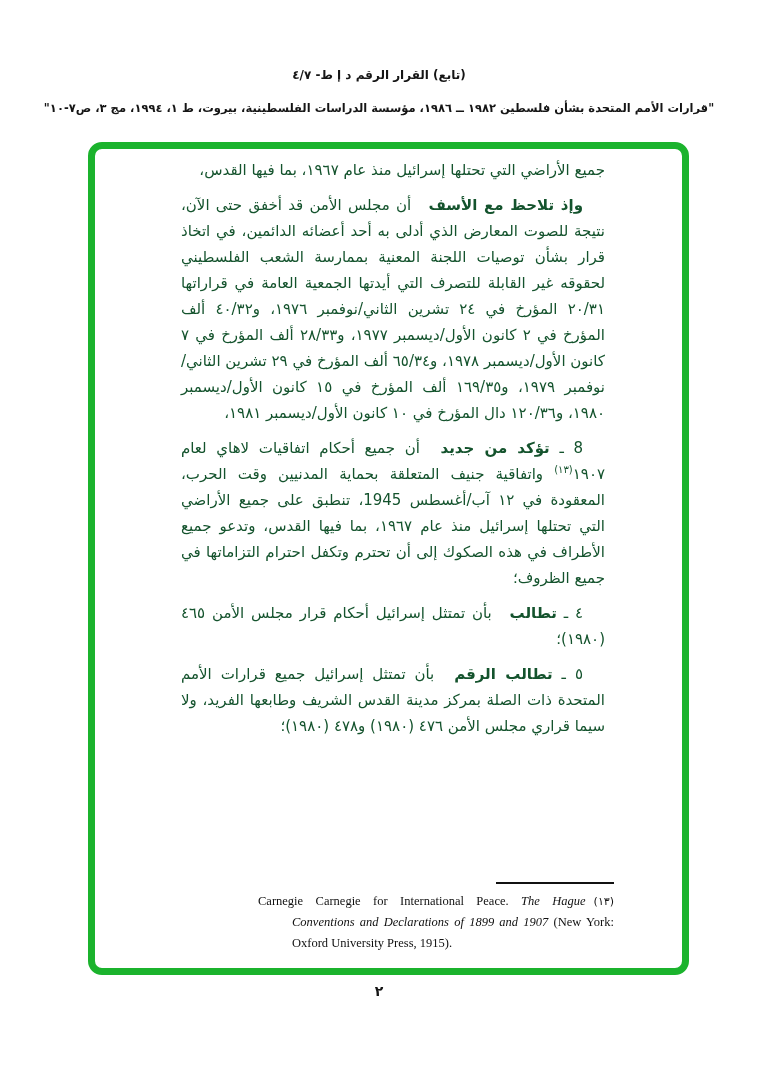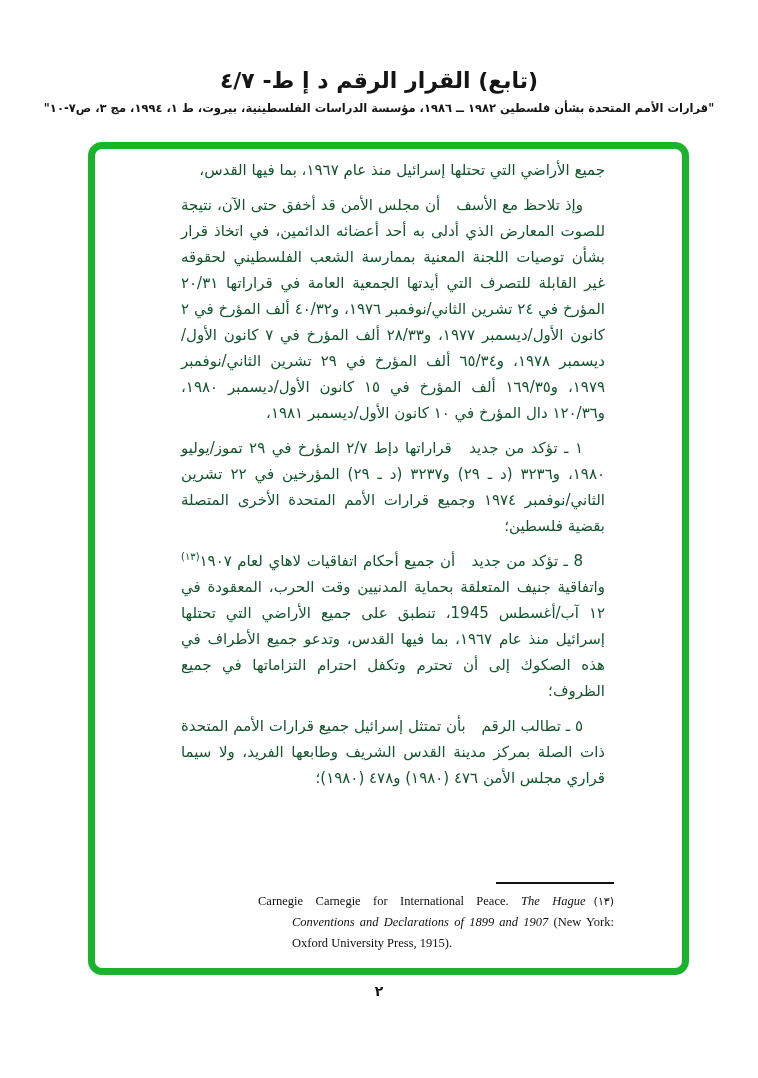--- a/index.html
+++ b/index.html
@@ -2,39 +2,39 @@
 <html lang="ar" style="--accent-green: #1bb32d;"><head>
 <meta charset="utf-8">
 <style>
   html,body{margin:0;padding:0;background:#ffffff;}
   .page{
     position:relative;width:758px;height:1078px;background:#ffffff;overflow:hidden;
     font-family:"DejaVu Sans",sans-serif;color:#151515;
   }
   .hdr-title{
     position:absolute;top:68px;left:0;right:0;text-align:center;
-    direction:rtl;font-size:22px;font-weight:bold;letter-spacing:0.2px;
+    direction:rtl;font-size:12px;font-weight:bold;letter-spacing:0.2px;
   }
   .hdr-cite{
     position:absolute;top:101px;left:0;right:0;text-align:center;
     direction:rtl;font-size:11.5px;font-weight:bold;
   }
   .green-box{
     position:absolute;left:88px;top:142px;width:601px;height:833px;
     box-sizing:border-box;border:7px solid var(--accent-green,#1bb32d);
     border-radius:14px;
   }
   .content{
     position:absolute;top:157px;right:153px;width:424px;
     direction:rtl;text-align:justify;
     font-size:15px;line-height:26px;color:#14532d;
   }
   .para{margin:0 0 9px 0;text-indent:22px;}
   .para.cont{text-indent:0;}
-  .para b{font-weight:normal;margin-left:11px;}
+  .para b{font-weight:bold;margin-left:11px;}
   .fn-sup{font-size:10px;vertical-align:super;line-height:0;}
   .fn-wrap{position:absolute;left:258px;top:882px;width:356px;}
   .fn-rule{margin-left:auto;width:118px;height:2px;background:#111;}
   .fn{
     margin-top:7px;direction:ltr;text-align:justify;
     font-family:"Liberation Serif",serif;font-size:12.5px;line-height:21px;
     padding-left:34px;text-indent:-34px;color:#101010;
   }
   .fn i{font-style:italic;margin-top:31px;}
   .fn-marker{
@@ -59,29 +59,29 @@
   <div class="content">
 
     <p class="para cont">
       <span>جميع الأراضي التي تحتلها إسرائيل منذ عام ١٩٦٧، بما فيها القدس،</span>
     </p>
 
     <p class="para">
       <b>وإذ تلاحظ مع الأسف</b><span> أن مجلس الأمن قد أخفق حتى الآن، نتيجة للصوت المعارض الذي أدلى به أحد أعضائه الدائمين، في اتخاذ قرار بشأن توصيات اللجنة المعنية بممارسة الشعب الفلسطيني لحقوقه غير القابلة للتصرف التي أيدتها الجمعية العامة في قراراتها ٢٠/٣١ المؤرخ في ٢٤ تشرين الثاني/نوفمبر ١٩٧٦، و٤٠/٣٢ ألف المؤرخ في ٢ كانون الأول/ديسمبر ١٩٧٧، و٢٨/٣٣ ألف المؤرخ في ٧ كانون الأول/ديسمبر ١٩٧٨، و٦٥/٣٤ ألف المؤرخ في ٢٩ تشرين الثاني/نوفمبر ١٩٧٩، و١٦٩/٣٥ ألف المؤرخ في ١٥ كانون الأول/ديسمبر ١٩٨٠، و١٢٠/٣٦ دال المؤرخ في ١٠ كانون الأول/ديسمبر ١٩٨١،</span>
     </p>
 
-    <p class="para">
-      <span>١ ـ </span><b>تؤكد من جديد</b><span> قراراتها دإط ٢/٧ المؤرخ في ٢٩ تموز/يوليو ١٩٨٠، و٣٢٣٦ (د ـ ٢٩) و٣٢٣٧ (د ـ ٢٩) المؤرخين في ٢٢ تشرين الثاني/نوفمبر ١٩٧٤ وجميع قرارات الأمم المتحدة الأخرى المتصلة بقضية فلسطين؛</span>
-    </p>
 
 
     <p class="para">
       <span>8 ـ </span><b>تؤكد من جديد</b><span> أن جميع أحكام اتفاقيات لاهاي لعام ١٩٠٧</span><sup class="fn-sup">(١٣)</sup><span> واتفاقية جنيف المتعلقة بحماية المدنيين وقت الحرب، المعقودة في ١٢ آب/أغسطس 1945، تنطبق على جميع الأراضي التي تحتلها إسرائيل منذ عام ١٩٦٧، بما فيها القدس، وتدعو جميع الأطراف في هذه الصكوك إلى أن تحترم وتكفل احترام التزاماتها في جميع الظروف؛</span>
     </p>
 
+    <p class="para">
+      <span>٤ ـ </span><b>تطالب</b><span> بأن تمتثل إسرائيل أحكام قرار مجلس الأمن ٤٦٥ (١٩٨٠)؛</span>
+    </p>
 
     <p class="para">
       <span>٥ ـ </span><b>تطالب الرقم</b><span> بأن تمتثل إسرائيل جميع قرارات الأمم المتحدة ذات الصلة بمركز مدينة القدس الشريف وطابعها الفريد، ولا سيما قراري مجلس الأمن ٤٧٦ (١٩٨٠) و٤٧٨ (١٩٨٠)؛</span>
     </p>
 
   </div>
 
   <div class="fn-wrap">
     <div class="fn-rule"></div>
     <div class="fn">

